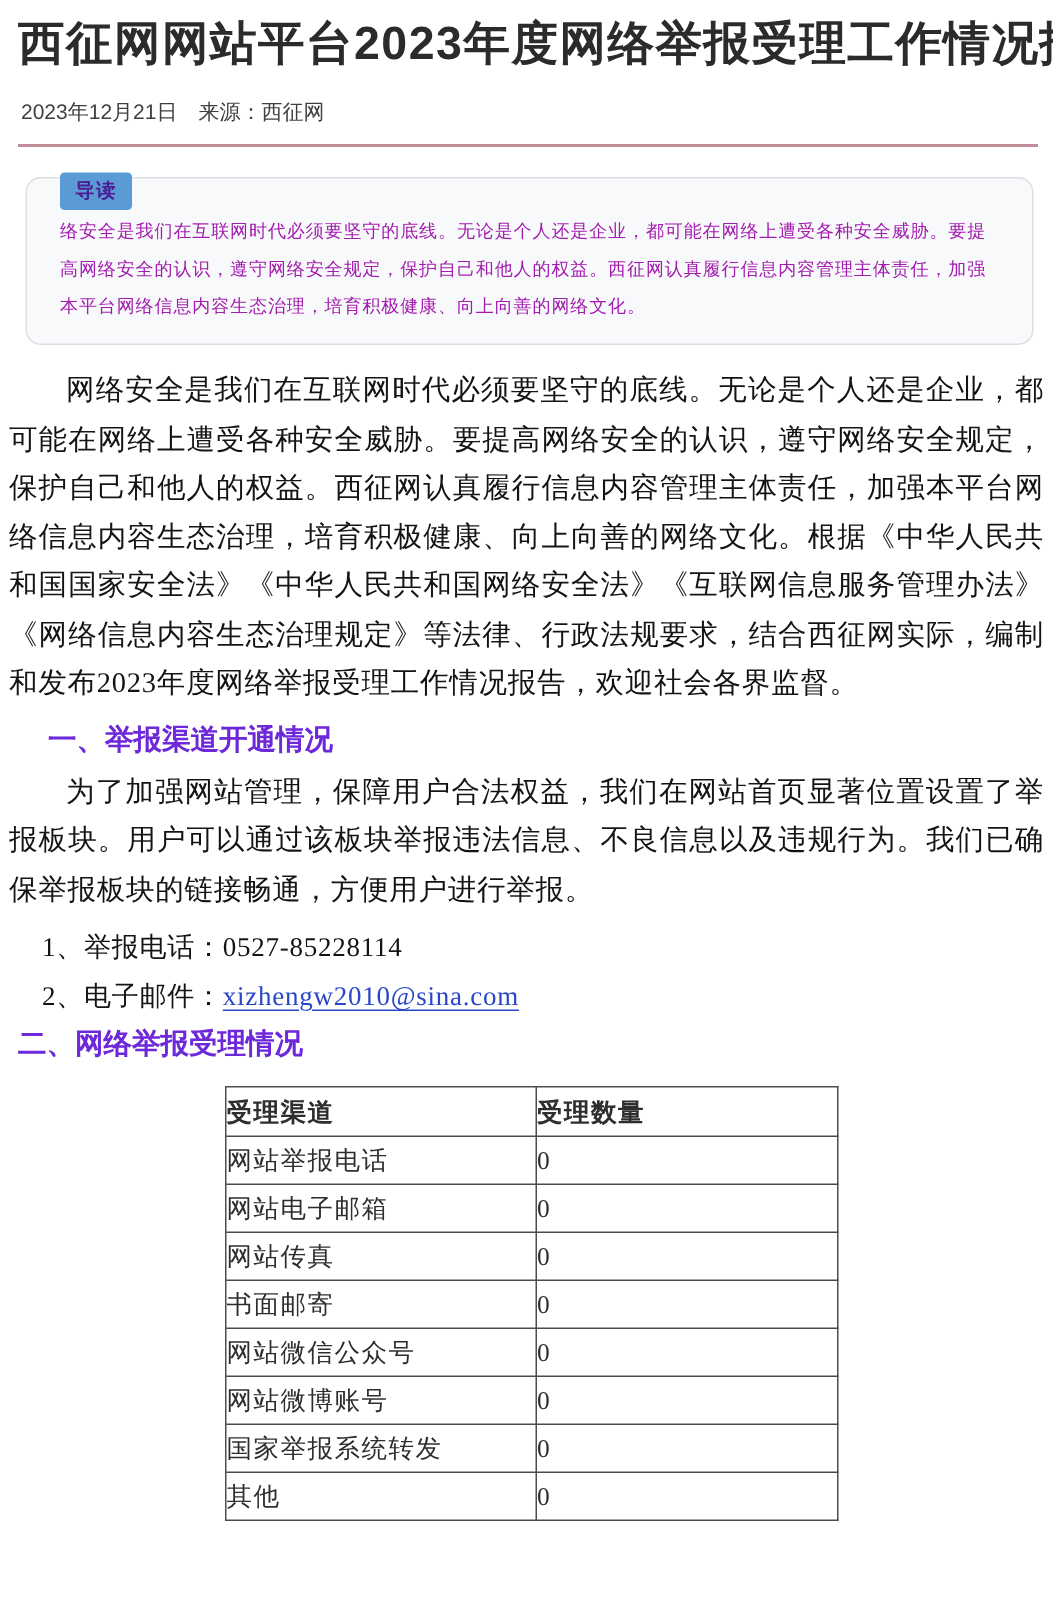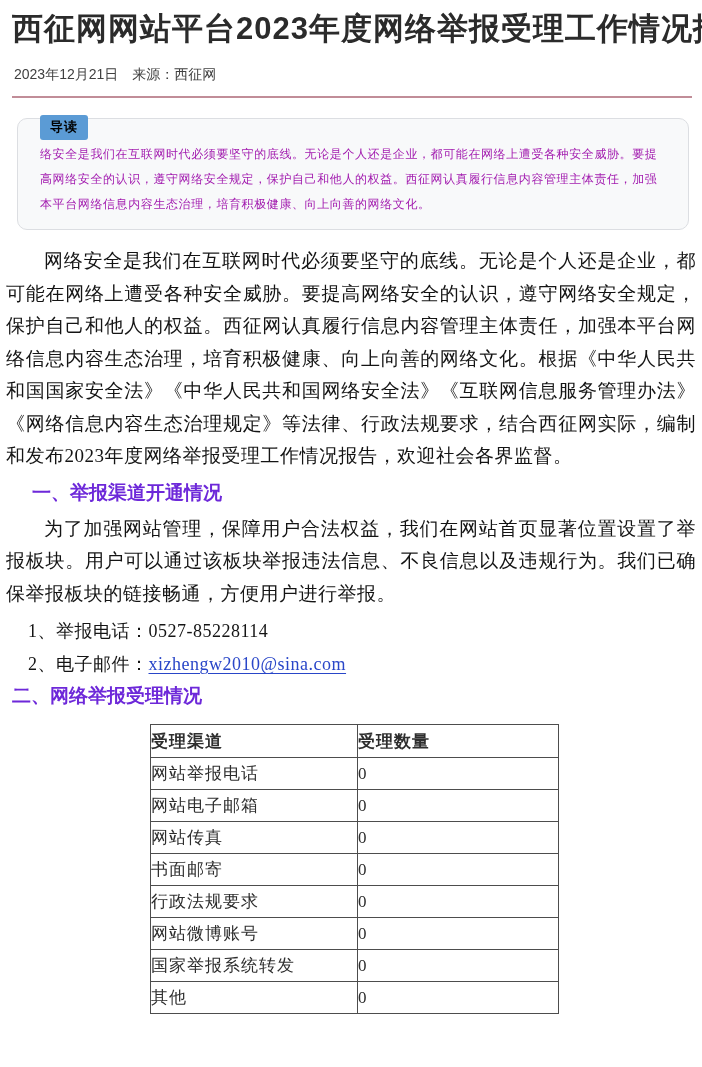--- a/index.html
+++ b/index.html
@@ -41,21 +41,21 @@
     border: 1px solid #dcdee2;
     border-radius: 10px;
     background: #f8f9fa;
     padding: 23px 20px 12px 22px;
   }
   .intro-badge {
     position: absolute;
     top: -4px;
     left: 22px;
     background: #5b9bd5;
-    color: #000000;
+    color: #4c1d95;
     font-size: 13px;
     font-weight: 700;
     padding: 3px 10px 4px;
     border-radius: 3px;
     letter-spacing: 1px;
   }
   .intro-text {
     font-size: 12px;
     line-height: 25px;
     color: #a21caf;
@@ -177,21 +177,21 @@
         </tr>
         <tr>
           <td>网站传真</td>
           <td>0</td>
         </tr>
         <tr>
           <td>书面邮寄</td>
           <td>0</td>
         </tr>
         <tr>
-          <td>行政法规要求</td>
+          <td>网站微信公众号</td>
           <td>0</td>
         </tr>
         <tr>
           <td>网站微博账号</td>
           <td>0</td>
         </tr>
         <tr>
           <td>国家举报系统转发</td>
           <td>0</td>
         </tr>

